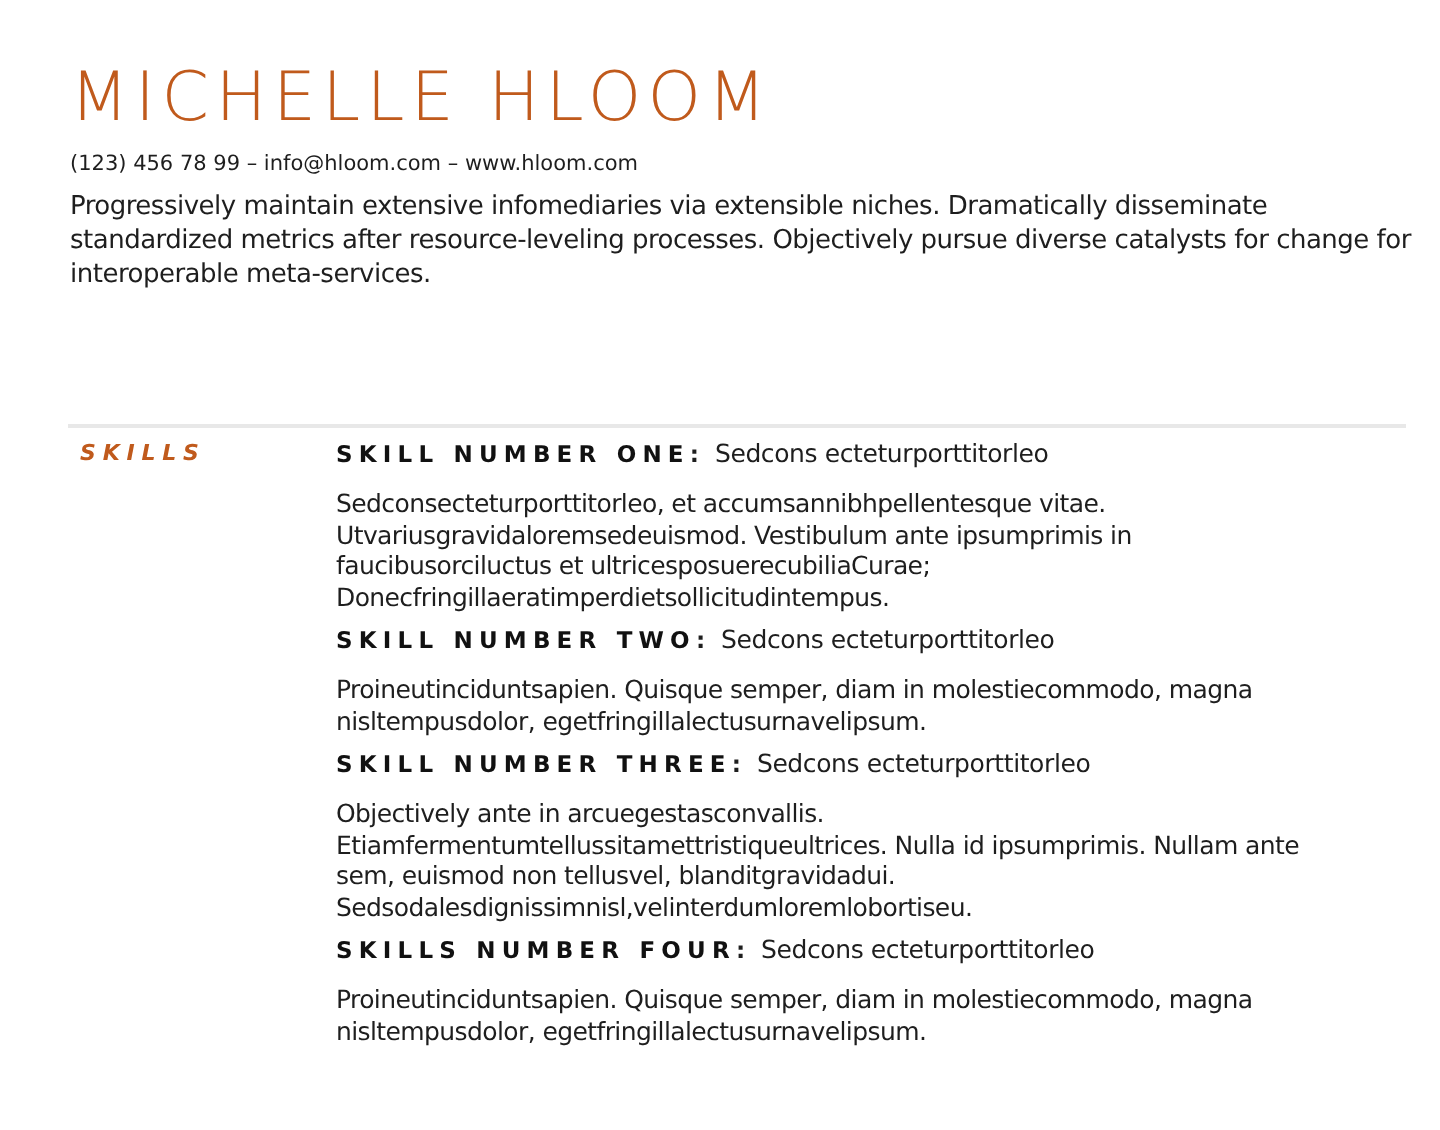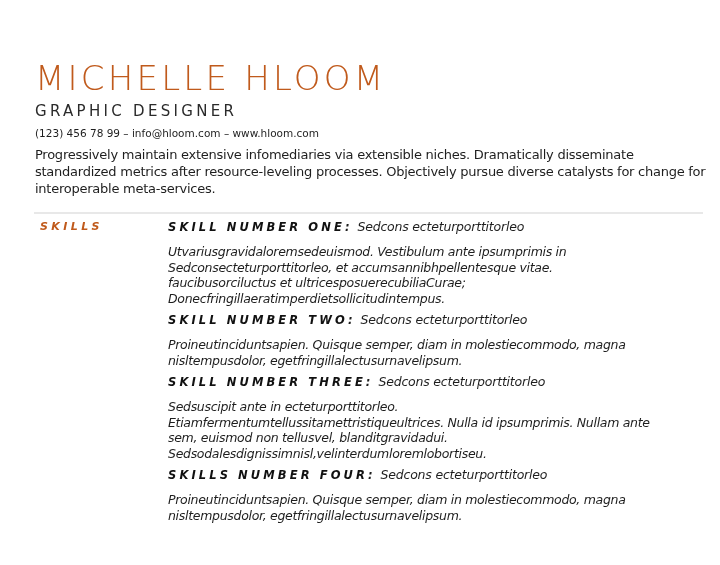--- a/index.html
+++ b/index.html
@@ -11,21 +11,21 @@
       width: 720px;
       height: 565px;
       position: relative;
       overflow: hidden;
       font-family: "DejaVu Sans", sans-serif;
       color: #1e1e1e;
     }
     .header {
       position: absolute;
       left: 35px;
-      top: 56px;
+      top: 27px;
       width: 670px;
     }
     .name {
       font-family: "DejaVu Sans", sans-serif;
       font-size: 34px;
       font-weight: 200;
       letter-spacing: 3.2px;
       color: #c05a1c;
       line-height: 44px;
       margin: 0;
@@ -75,21 +75,20 @@
       font-style: italic;
     }
     .skills {
       position: absolute;
       left: 168px;
       top: 218px;
       width: 545px;
     }
     .skill {
       margin-bottom: 5px;
-      font-style: italic;
     }
     .skill-head {
       font-size: 12.5px;
       line-height: 17px;
       white-space: nowrap;
       margin-bottom: 8px;
     }
     .skill-name {
       font-weight: bold;
       letter-spacing: 3.1px;
@@ -116,39 +115,38 @@
     .skill-desc span {
       display: block;
       white-space: nowrap;
     }
   </style>
 </head>
 <body>
 
 <div class="header">
   <h1 class="name">MICHELLE HLOOM</h1>
-  <div class="title">GRAPHIC DESIGNER</div>
   <div class="contact">(123) 456 78 99 – info@hloom.com – www.hloom.com</div>
   <div class="summary">Progressively maintain extensive infomediaries via extensible niches. Dramatically disseminate standardized metrics after resource-leveling processes. Objectively pursue diverse catalysts for change for interoperable meta-services.</div>
 </div>
 
 <div class="divider"></div>
 
 <div class="section-label">SKILLS</div>
 
 <div class="skills">
 
   <div class="skill">
     <div class="skill-head">
       <span class="skill-name">SKILL NUMBER ONE</span><span class="skill-colon">:</span>
       <span class="skill-sub">Sedcons ecteturporttitorleo</span>
     </div>
     <div class="skill-desc">
+      <span>Sedconsecteturporttitorleo, et accumsannibhpellentesque vitae.</span>
       <span>Utvariusgravidaloremsedeuismod. Vestibulum ante ipsumprimis in</span>
-      <span>Sedconsecteturporttitorleo, et accumsannibhpellentesque vitae.</span>
       <span>faucibusorciluctus et ultricesposuerecubiliaCurae;</span>
       <span>Donecfringillaeratimperdietsollicitudintempus.</span>
     </div>
   </div>
 
   <div class="skill">
     <div class="skill-head">
       <span class="skill-name">SKILL NUMBER TWO</span><span class="skill-colon">:</span>
       <span class="skill-sub">Sedcons ecteturporttitorleo</span>
     </div>
@@ -157,21 +155,21 @@
       <span>nisltempusdolor, egetfringillalectusurnavelipsum.</span>
     </div>
   </div>
 
   <div class="skill">
     <div class="skill-head">
       <span class="skill-name">SKILL NUMBER THREE</span><span class="skill-colon">:</span>
       <span class="skill-sub">Sedcons ecteturporttitorleo</span>
     </div>
     <div class="skill-desc">
-      <span>Sedsuscipit ante in ecteturporttitorleo.</span>
+      <span>Objectively ante in arcuegestasconvallis.</span>
       <span>Etiamfermentumtellussitamettristiqueultrices. Nulla id ipsumprimis. Nullam ante</span>
       <span>sem, euismod non tellusvel, blanditgravidadui.</span>
       <span>Sedsodalesdignissimnisl,velinterdumloremlobortiseu.</span>
     </div>
   </div>
 
   <div class="skill">
     <div class="skill-head">
       <span class="skill-name">SKILLS NUMBER FOUR</span><span class="skill-colon">:</span>
       <span class="skill-sub">Sedcons ecteturporttitorleo</span>

